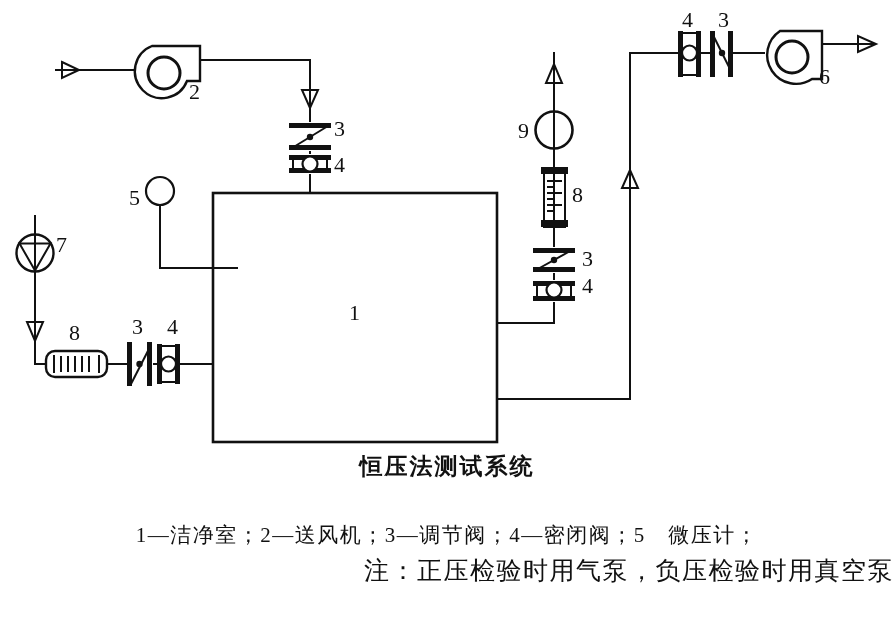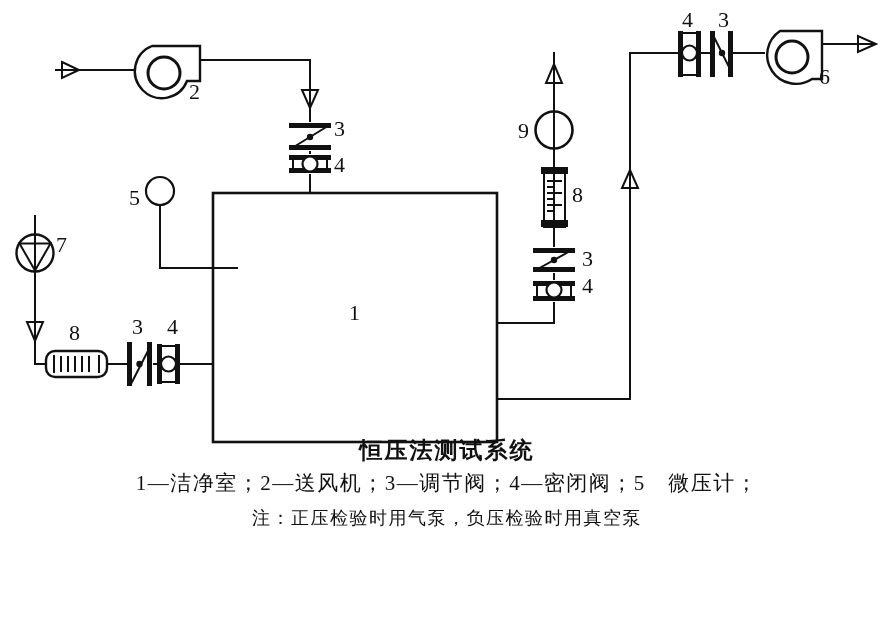--- a/index.html
+++ b/index.html
@@ -6,24 +6,24 @@
   #page{position:relative;width:894px;height:621px;background:#ffffff;overflow:hidden;
         font-family:"Liberation Serif", serif;color:#111111;}
   #schematic{position:absolute;left:0;top:0;}
   .ln{stroke:#111111;stroke-width:2;fill:none;}
   .thick{stroke:#111111;stroke-width:2.6;fill:none;}
   .bar{fill:#111111;stroke:none;}
   .wht{fill:#ffffff;stroke:none;}
   .arw{stroke:#111111;stroke-width:2;fill:none;stroke-linejoin:miter;}
   .dot{fill:#111111;stroke:none;}
   .lbl{font-family:"Liberation Serif", serif;font-size:22px;fill:#111111;}
-  .captions{position:absolute;left:0;top:436px;width:894px;text-align:center;}
+  .captions{position:absolute;left:0;top:452px;width:894px;text-align:center;}
   .fig-title{font-size:23px;font-weight:bold;letter-spacing:2px;line-height:30px;}
-  .legend-line{font-size:21px;letter-spacing:1.5px;line-height:35px;}
-  .note-line{font-size:18px;letter-spacing:1.5px;line-height:35px;}
+  .legend-line{font-size:21px;letter-spacing:1.5px;line-height:35px;margin-top:36px;}
+  .note-line{font-size:25px;letter-spacing:1.5px;line-height:35px;text-align:right;}
 </style>
 </head>
 <body>
 
 <div id="page">
 
 <svg id="schematic" width="894" height="450" viewBox="0 0 894 450">
 
   <g>
     <path class="ln" d="M 55 70 H 137"></path>

